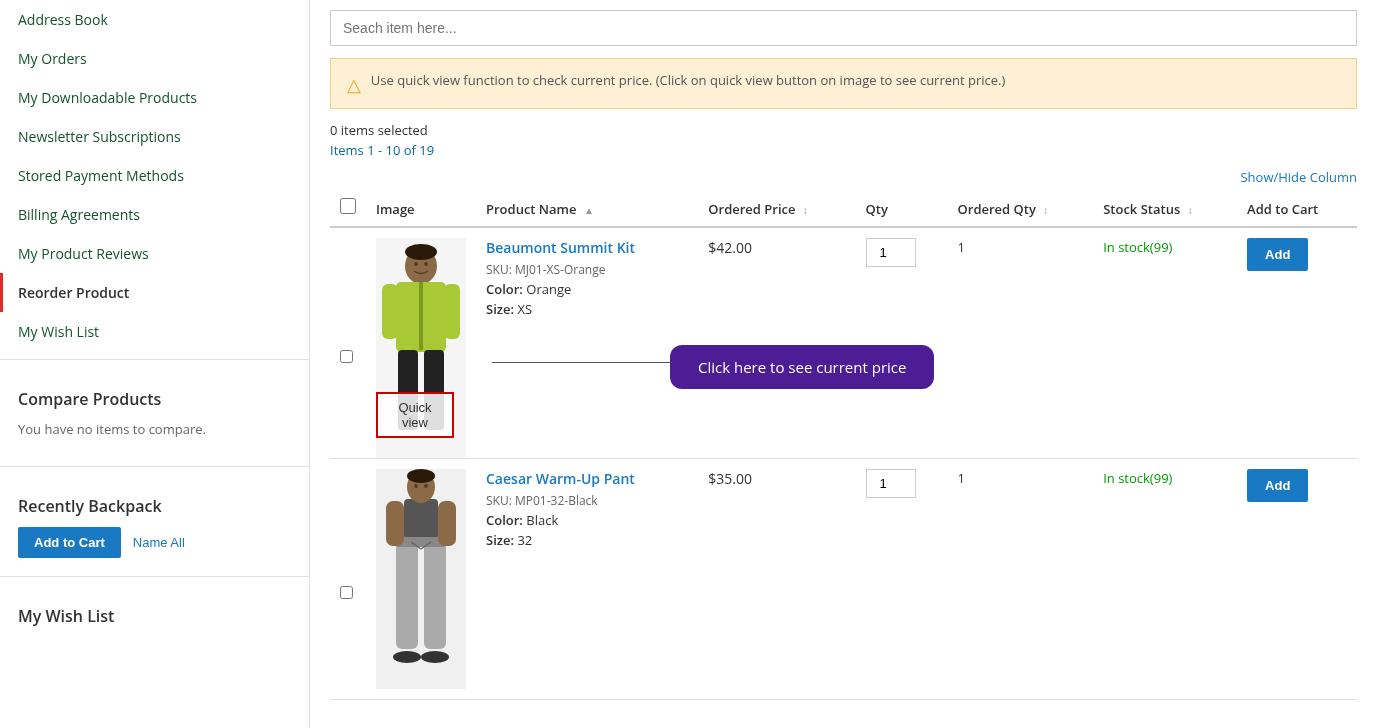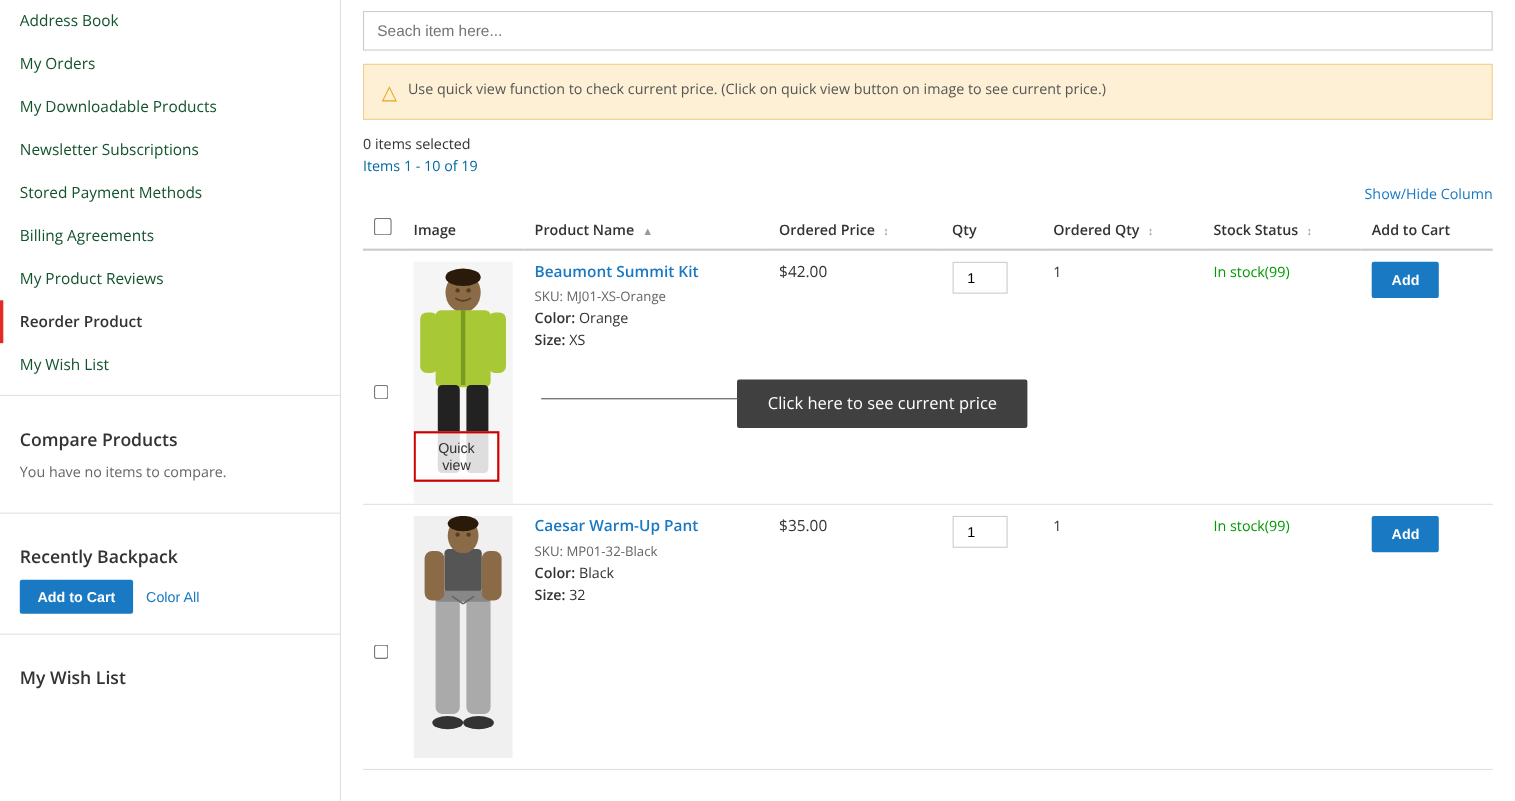--- a/index.html
+++ b/index.html
@@ -90,21 +90,21 @@
       <div class="sidebar-section-title">Compare Products</div>
       <div class="sidebar-section-text">You have no items to compare.</div>
     </div>
 
     <div class="sidebar-divider"></div>
 
     <div class="sidebar-section">
       <div class="sidebar-section-title">Recently Backpack</div>
       <div style="display:flex;align-items:center;gap:4px;">
         <button class="btn-add-to-cart">Add to Cart</button>
-        <button class="btn-view-all">Color All</button>
+        <button class="btn-view-all">Name All</button>
       </div>
     </div>
 
     <div class="sidebar-divider"></div>
 
     <div class="sidebar-section">
       <div class="sidebar-section-title">My Wish List</div>
     </div>
   </div>
 
@@ -268,17 +268,17 @@
               <button class="btn-add">Add</button>
             </td>
           </tr>
         </tbody>
       </table>
 
       <div style="position:absolute; top:155px; left:0; right:0; pointer-events:none; z-index:20;">
 
         <div style="position:absolute; left:162px; top:17px; width:180px; height:1px; background:#555; z-index:21;"></div>
 
-        <div style="position:absolute; left:340px; top:0; background:#404040; color:#fff; padding:12px 28px; font-size:15px; font-weight:500; border-radius:2px; pointer-events:auto;">Click here to see current price</div>
+        <div style="position:absolute; left:340px; top:0; background:#4c1d95; color:#fff; padding:12px 28px; font-size:15px; font-weight:500; border-radius:12px; pointer-events:auto;">Click here to see current price</div>
       </div>
     </div>
   </div>
 </div>
 
 </body></html>

